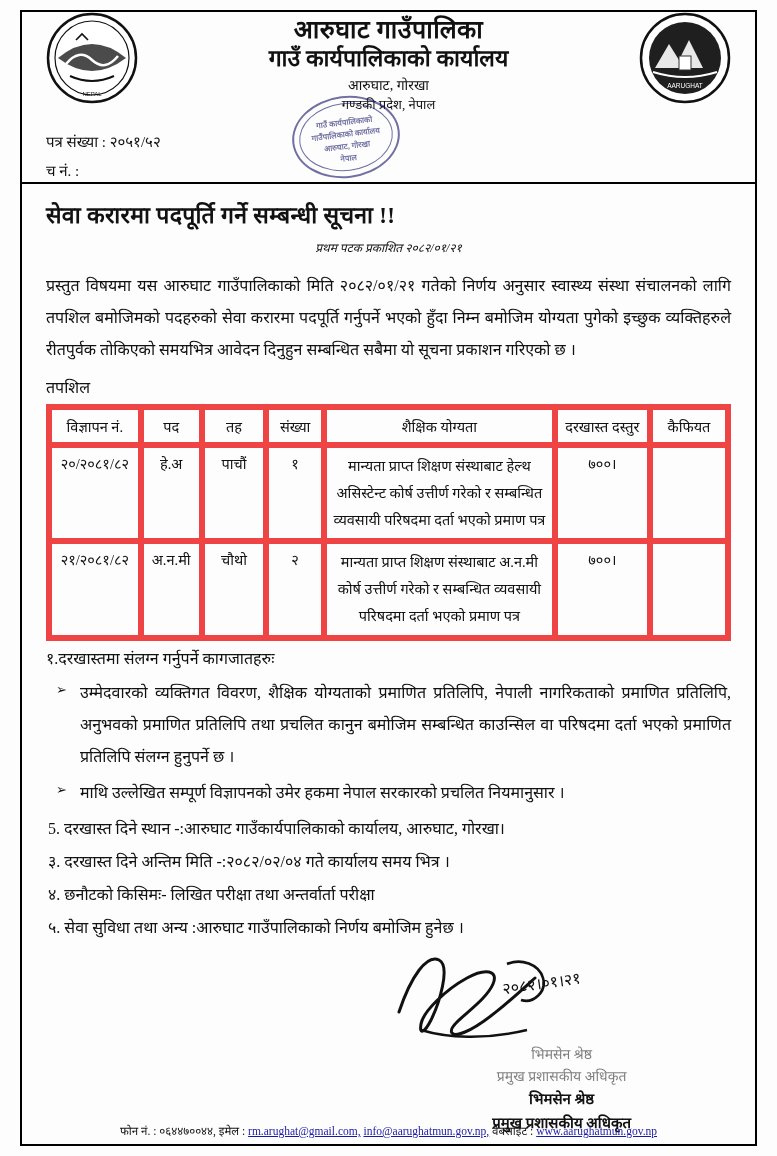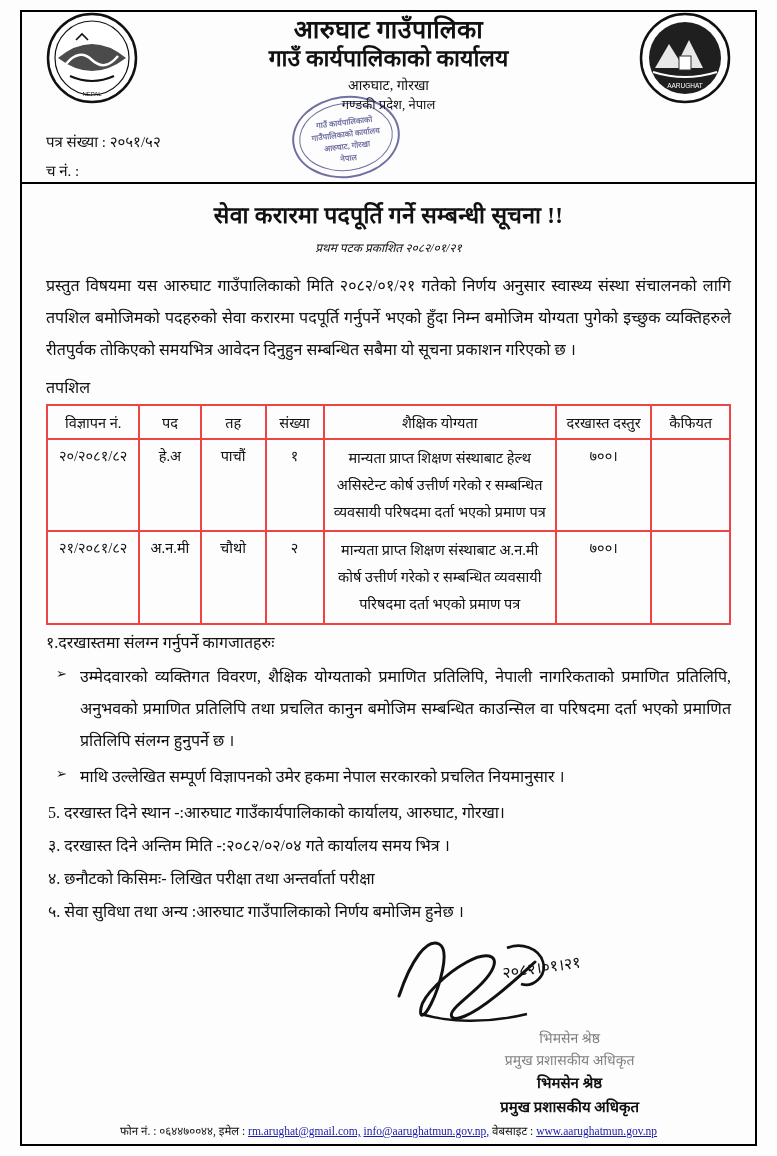--- a/index.html
+++ b/index.html
@@ -145,21 +145,21 @@
   }
 
   
   .body-wrap {
     position: absolute;
     left: 46px;
     right: 46px;
     top: 190px;
   }
   .notice-title {
-    text-align: center;
+    text-align: left;
     font-size: 23px;
     font-weight: bold;
     letter-spacing: .3px;
     margin-top: 8px;
   }
   .notice-sub {
     text-align: center;
     font-size: 12px;
     font-style: italic;
     margin-top: 9px;
@@ -177,21 +177,21 @@
   }
 
   
   table.vac {
     width: 100%;
     border-collapse: collapse;
     margin-top: 6px;
     font-size: 14.5px;
   }
   table.vac th, table.vac td {
-    border: 2px solid #ef4444;
+    border: 6px solid #ef4444;
     padding: 5px 4px;
     vertical-align: top;
     text-align: center;
   }
   table.vac th {
     font-weight: normal;
     padding: 6px 4px;
   }
   td.qual {
     text-align: center;
@@ -257,21 +257,21 @@
   }
   .sig-date {
     position: absolute;
     right: 150px;
     top: 24px;
     font-size: 16px;
     transform: rotate(-8deg);
   }
   .sig-lines {
     position: absolute;
-    right: 92px;
+    right: 100px;
     top: 96px;
     text-align: center;
     font-size: 14px;
     line-height: 1.55;
   }
   .sig-faint {
     opacity: .55;
   }
   .sig-bold {
     font-weight: bold;

